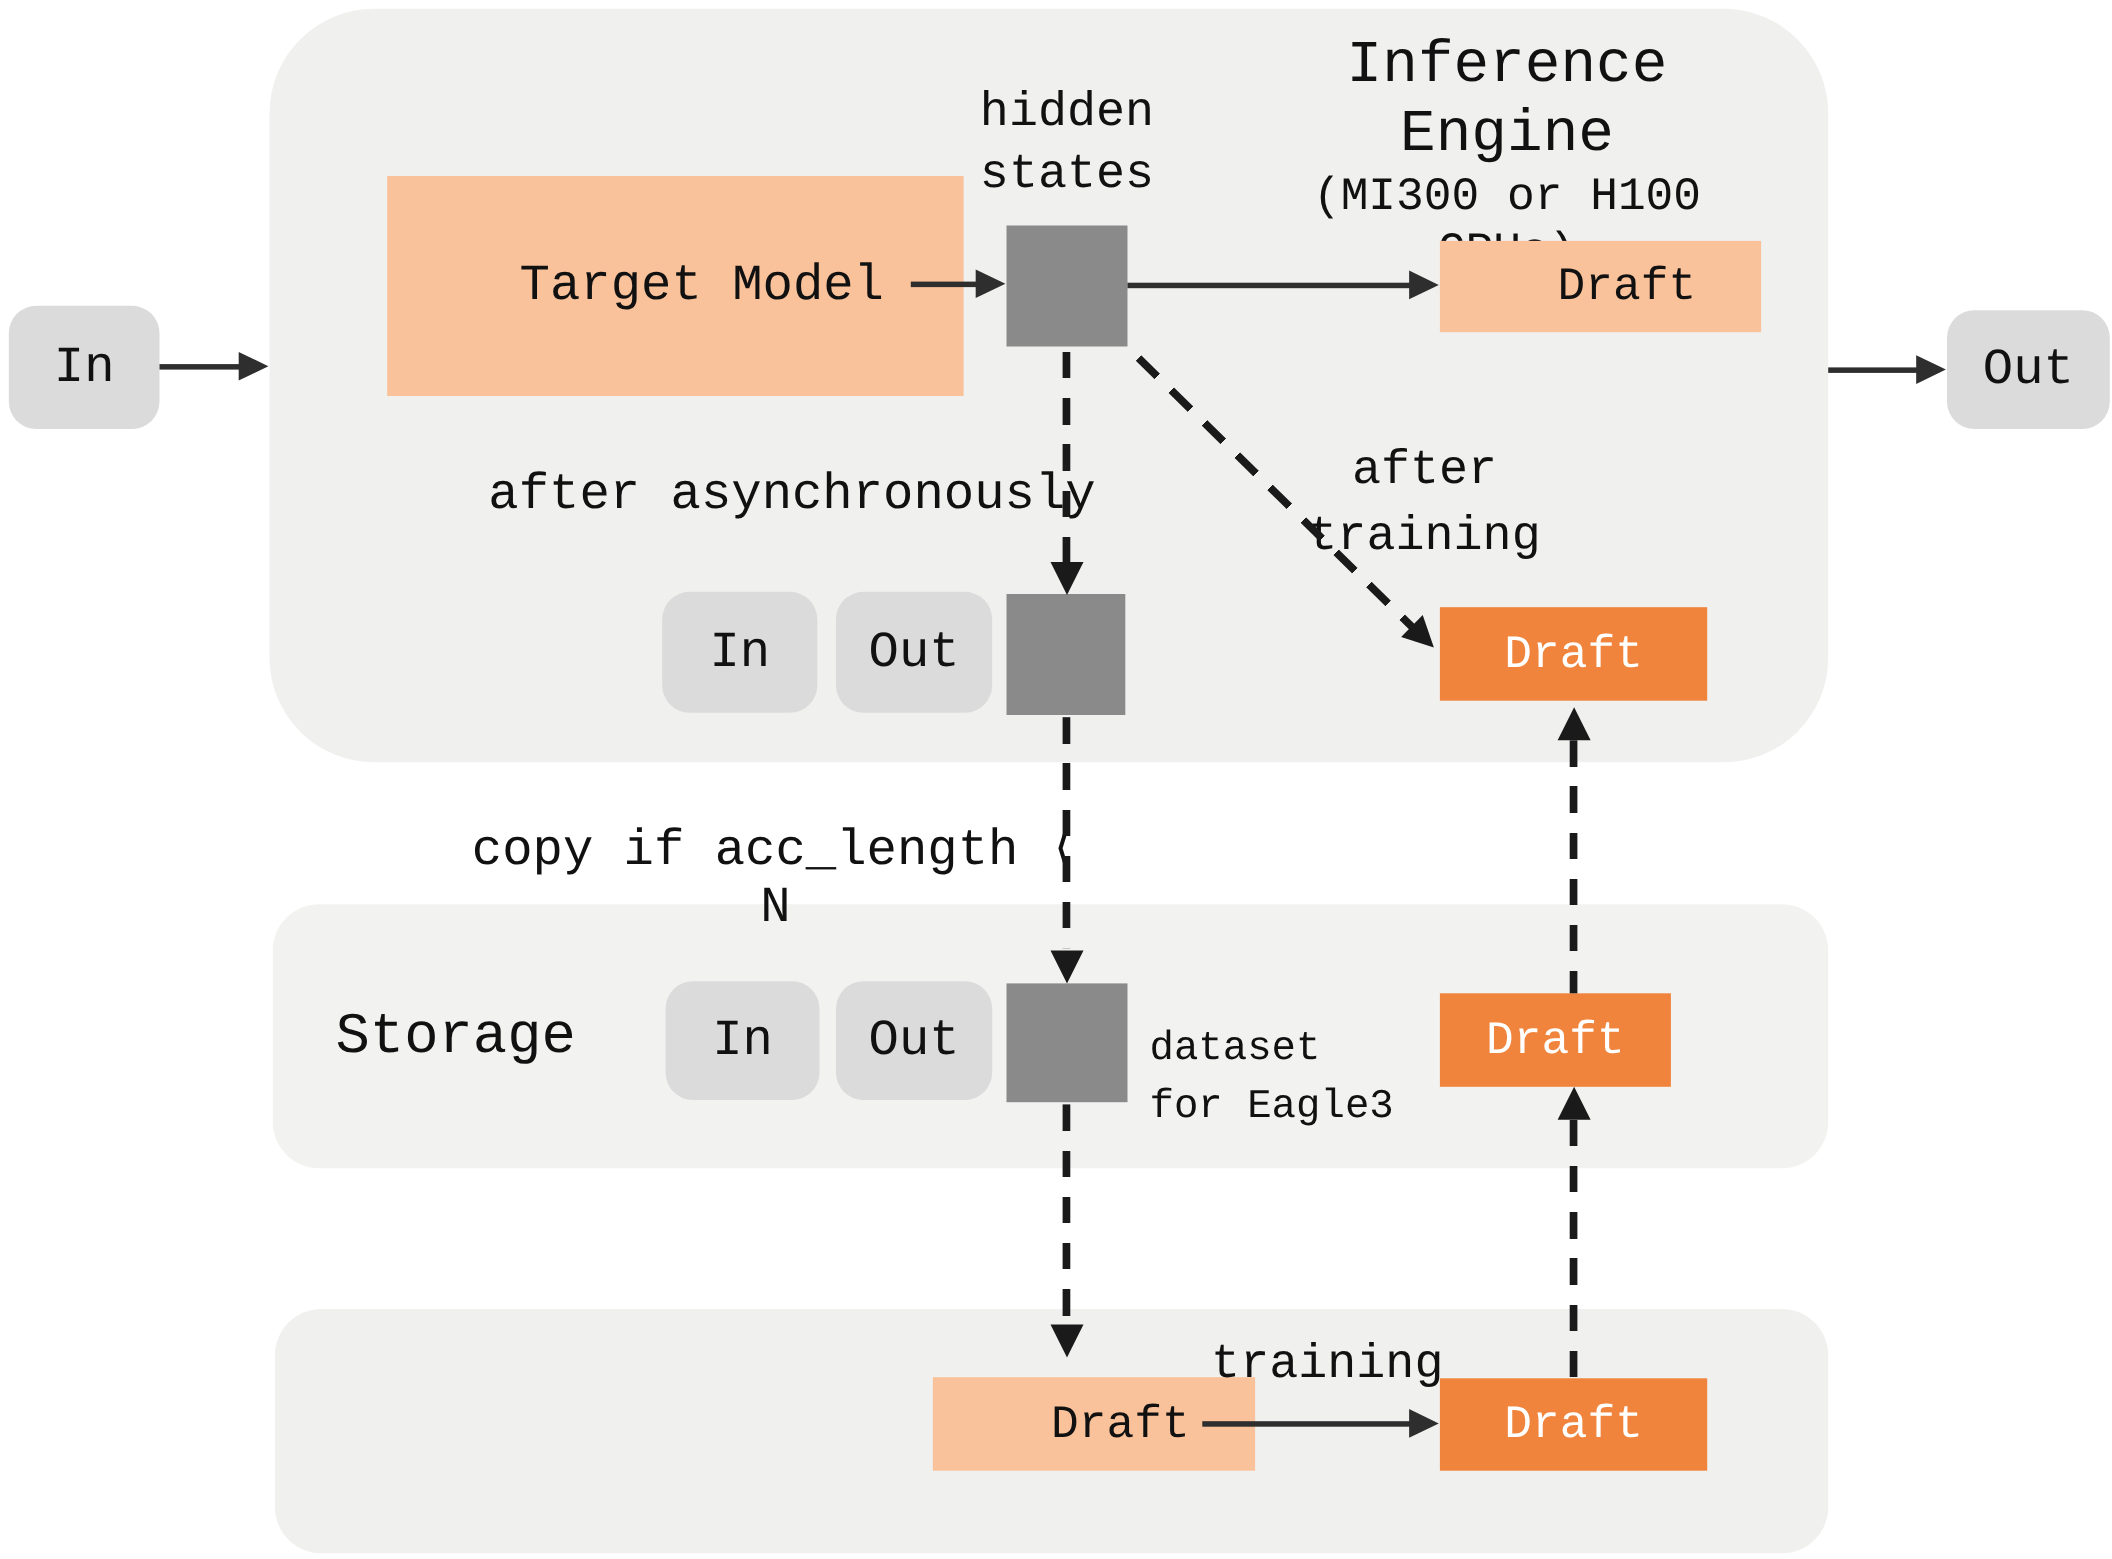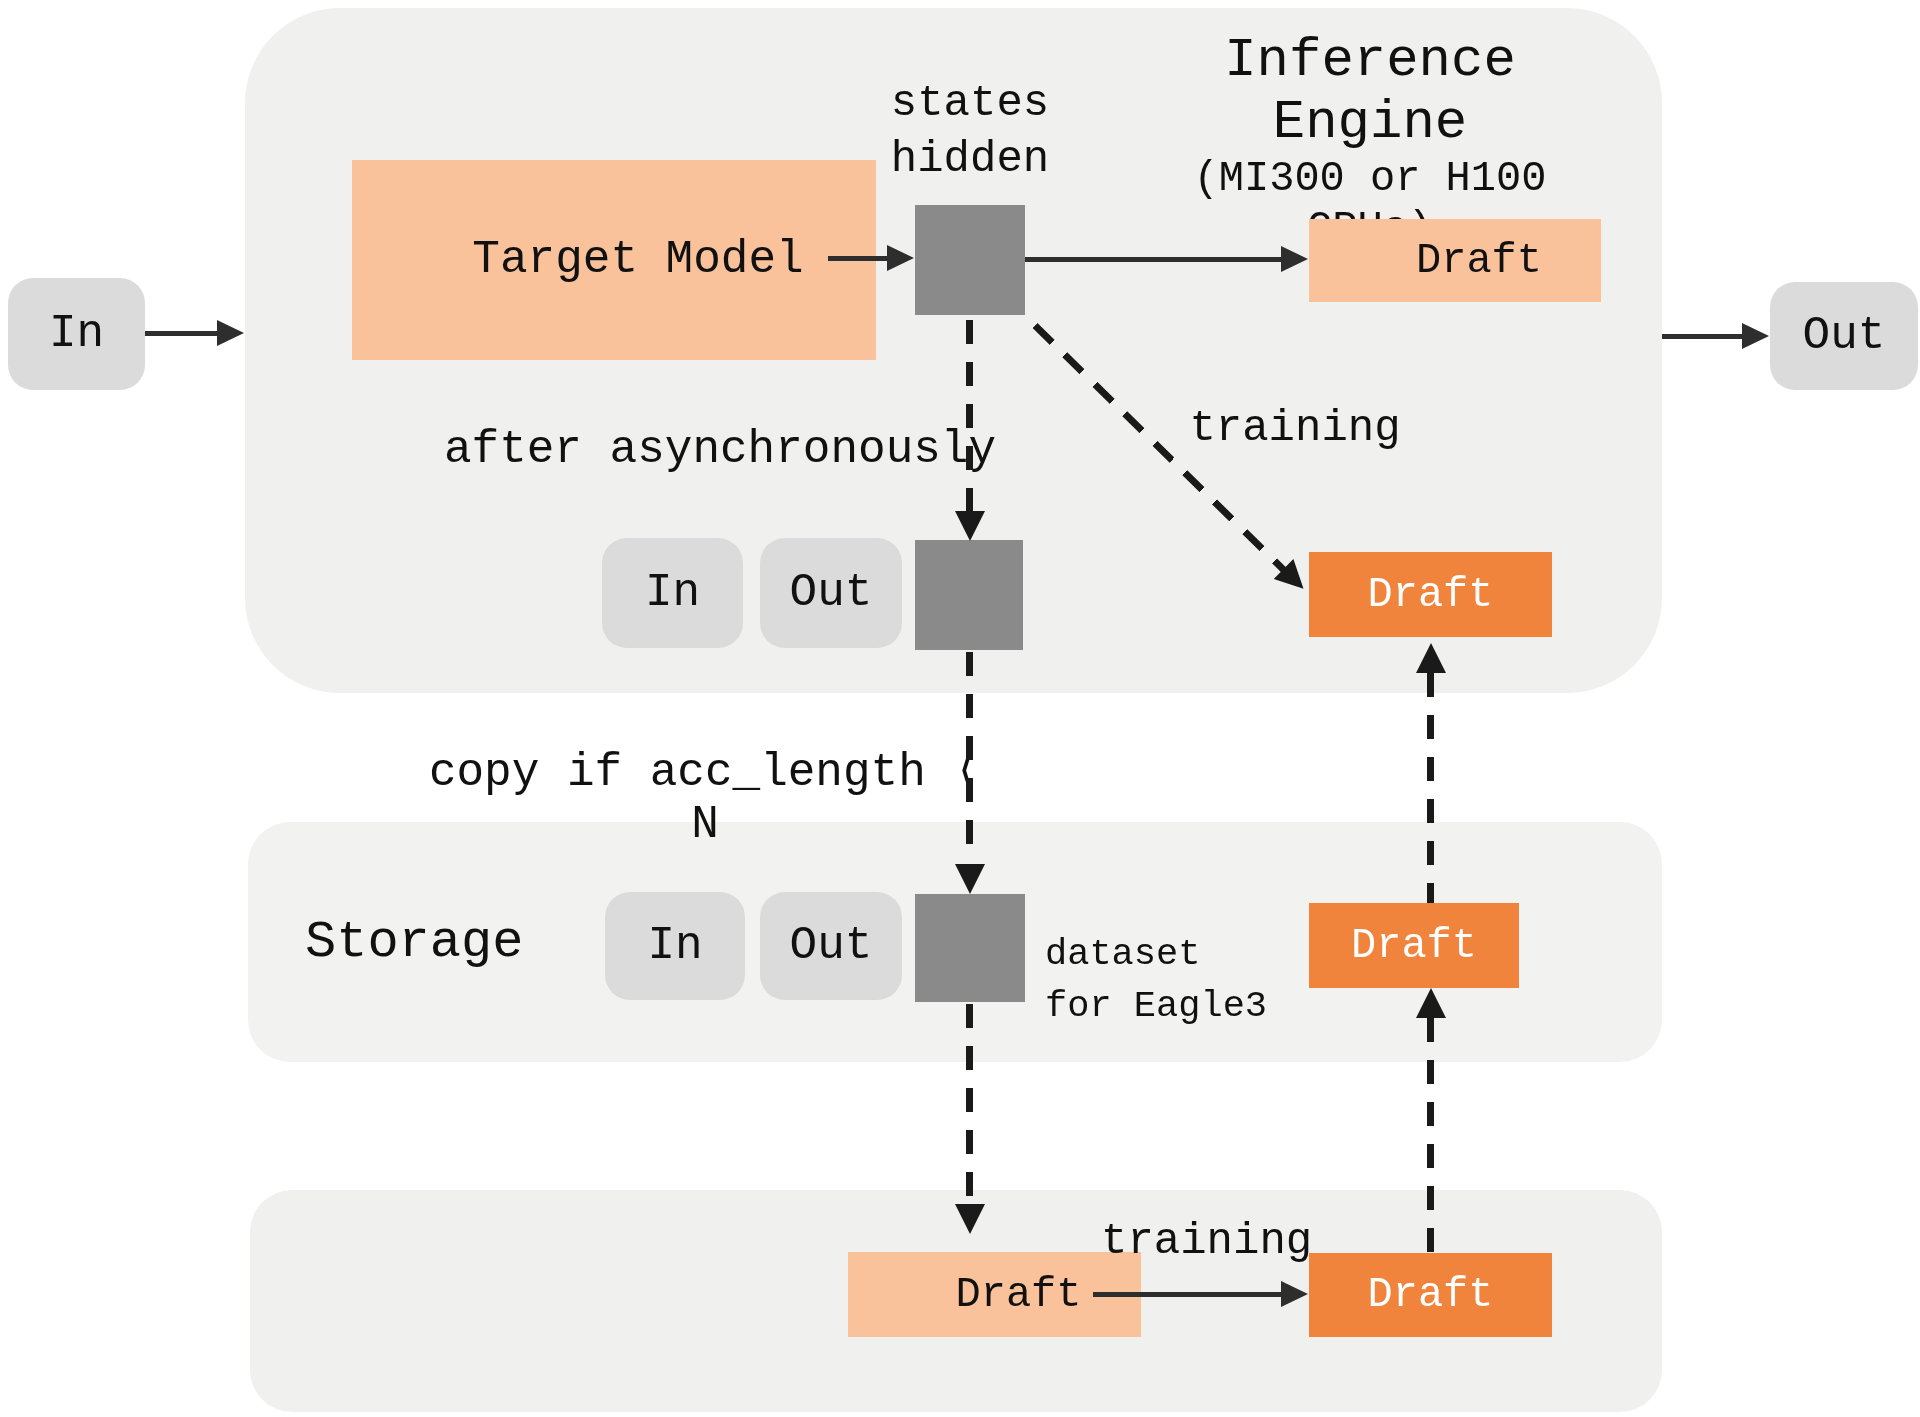--- a/index.html
+++ b/index.html
@@ -45,22 +45,22 @@
   </div>
   <div class="io" style="left:1770px;top:282px;width:148px;height:108px;">
     <span>Out</span>
   </div>
 
   <div class="peach" style="left:352px;top:160px;width:476px;height:200px;font-size:46px;">
     <span>Target Model</span>
   </div>
 
   <div class="lbl center" style="left:860px;top:75px;width:220px;font-size:44px;line-height:56px;">
+    <div>hidden</div>
     <div>states</div>
-    <div>hidden</div>
   </div>
   <div class="sq" style="left:915px;top:205px;width:110px;height:110px;"></div>
 
   <div class="peach" style="left:1309px;top:219px;width:244px;height:83px;">
     <span>Draft</span>
   </div>
 
   <div class="orangebx" style="left:1309px;top:552px;width:243px;height:85px;">
     <span>Draft</span>
   </div>
@@ -69,20 +69,21 @@
     <span>In</span>
   </div>
   <div class="io" style="left:760px;top:538px;width:142px;height:110px;">
     <span>Out</span>
   </div>
   <div class="sq" style="left:915px;top:540px;width:108px;height:110px;"></div>
 
   <div class="lbl center" style="left:420px;top:424px;width:600px;font-size:46px;">after asynchronously</div>
 
   <div class="lbl center" style="left:1165px;top:398px;width:260px;font-size:44px;line-height:60px;">
+    <div>after</div>
     <div>training</div>
   </div>
 
   <div class="lbl center" style="left:420px;top:742px;width:570px;font-size:46px;">copy if acc_length ⟨ N</div>
 
   <div class="lbl" style="left:305px;top:913px;font-size:52px;font-weight:500;">Storage</div>
   <div class="io" style="left:605px;top:892px;width:140px;height:108px;">
     <span>In</span>
   </div>
   <div class="io" style="left:760px;top:892px;width:142px;height:108px;">

